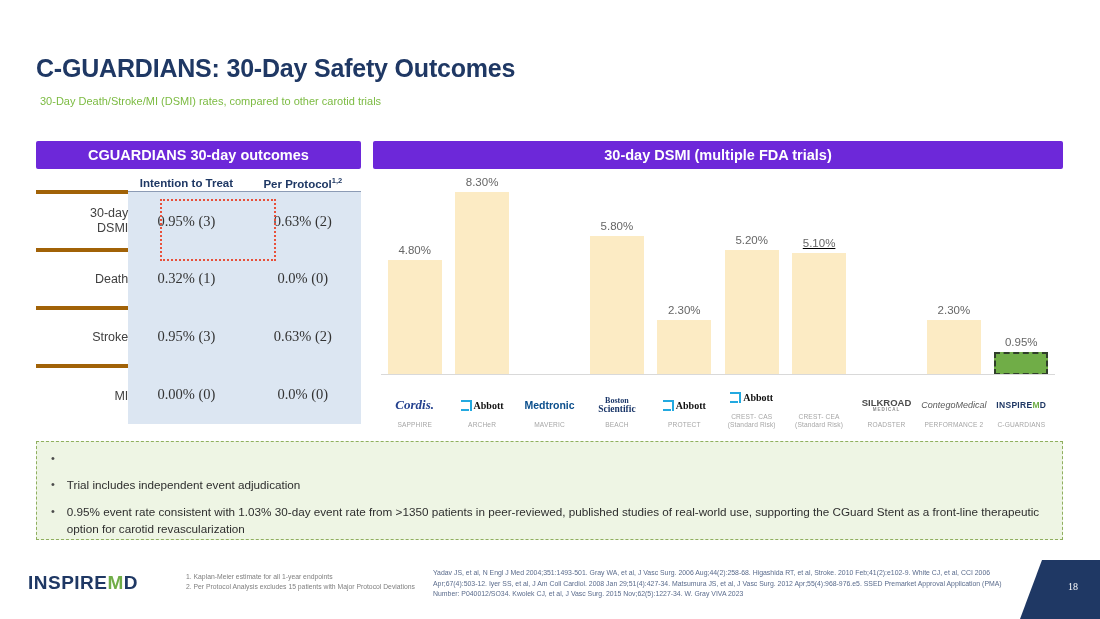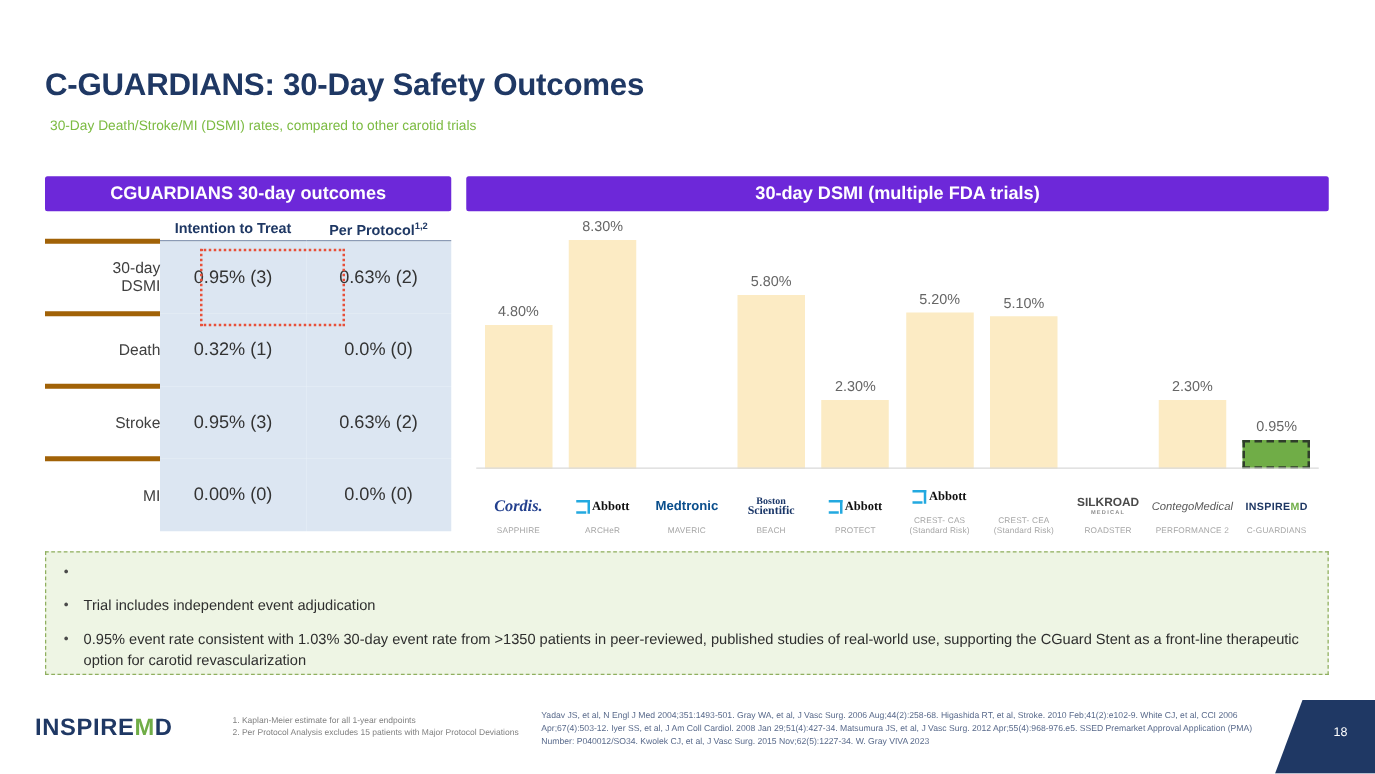--- a/index.html
+++ b/index.html
@@ -31,21 +31,21 @@
   #left-head  { left:36px;  top:141px; width:325px; }
   #right-head { left:373px; top:141px; width:690px; }
 
   
   .table-wrap { position:absolute; left:36px; top:176px; width:325px; height:253px; }
   .tbl { width:100%; border-collapse:collapse; }
   .tbl td, .tbl th { padding:0; }
   .col-label { width:92px; text-align:right; padding-right:11px;
                font-size:12.5px; color:#404040; line-height:1.15; }
   .col-val { width:116px; text-align:center; font-size:14.5px;
-             color:#333333; font-weight:400; background:#DCE6F2; }
+             color:#333333; font-weight:400; background:#DCE6F2;font-family:Liberation Serif, serif; }
   .hdr-cell { font-size:11.5px; font-weight:700; color:#1F3864;
               text-align:center; padding-bottom:5px; background:transparent; }
   .hdr-cell sup { font-size:7.5px; }
   .tbl tr.datarow { height:58px; }
   .tbl tr.datarow td.col-label { border-top:4px solid #a16207; }
   .hdr-underline td { border-bottom:1.3px solid #8C9BB5; height:1px; }
   .dotted-hl {
     position:absolute; left:124px; top:23px; width:116px; height:62px;
     border:2px dotted #E8503A; pointer-events:none;
   }
@@ -103,21 +103,21 @@
               font-size:19px; font-weight:700; color:#1F3864; letter-spacing:0.5px; }
   .imd-logo b { color:#70AD47; }
   .imd-logo i { font-style:normal; color:#1F3864; }
   .foot-notes { position:absolute; left:186px; top:572px; width:240px;
                 font-size:6.8px; color:#808080; line-height:1.5; }
   .refs { position:absolute; left:433px; top:568px; width:570px;
           font-size:6.9px; color:#5A6B8C; line-height:1.55; }
   .corner { position:absolute; right:0; bottom:0; width:80px; height:59px;
             background:#1F3864; clip-path:polygon(22px 0, 100% 0, 100% 100%, 0 100%); }
   .pageno { position:absolute; right:22px; bottom:27px; font-size:10px;
-            color:#ffffff; font-weight:400; }
+            color:#ffffff; font-weight:400;font-family:Liberation Serif, serif; }
 </style>
 </head>
 <body>
 
 <div class="slide">
 
   <div class="title">C-GUARDIANS: 30-Day Safety Outcomes</div>
   <div class="subtitle">30-Day Death/Stroke/MI (DSMI) rates, compared to other carotid trials</div>
 
   <div class="panel-head" id="left-head">CGUARDIANS 30-day outcomes</div>
@@ -183,21 +183,21 @@
           <div class="bar" style="height: 139.06px;"></div>
         </div>
         <div class="bar-slot" style="left: 276.34px; width: 53.92px;">
           <div class="bar-lbl">2.30%</div>
           <div class="bar" style="height: 55.1446px;"></div>
         </div>
         <div class="bar-slot" style="left: 343.74px; width: 53.92px;">
           <div class="bar-lbl">5.20%</div>
           <div class="bar" style="height: 124.675px;"></div>
         </div>
-        <div class="bar-slot" style="left: 411.14px; width: 53.92px;">
+        <div class="bar-slot" style="left: 411.14px; width: 53.92px; text-decoration: underline;">
           <div class="bar-lbl">5.10%</div>
           <div class="bar" style="height: 122.277px;"></div>
         </div>
         <div class="bar-slot" style="left: 545.94px; width: 53.92px;">
           <div class="bar-lbl">2.30%</div>
           <div class="bar" style="height: 55.1446px;"></div>
         </div>
         <div class="bar-slot" style="left: 613.34px; width: 53.92px;">
           <div class="bar-lbl">0.95%</div>
           <div class="bar green" style="height: 22.7771px;"></div>

